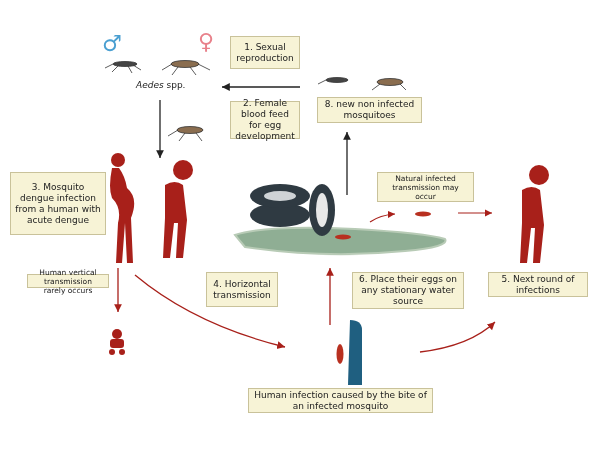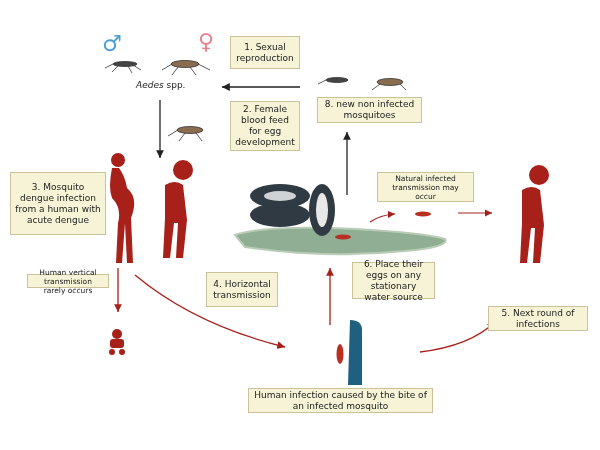--- a/index.html
+++ b/index.html
@@ -99,22 +99,22 @@
 </svg>
 
 <div class="sym" style="left:102px;top:33px;color:#4a9fd1;">♂</div>
 <div class="sym" style="left:198px;top:31px;color:#e8808a;">♀</div>
 
 <div class="label" style="left:136px;top:80px;text-align:center;">
   <i>Aedes</i><span> spp.</span>
 </div>
 
 <div class="box" style="left:230px;top:36px;width:70px;height:33px;">1. Sexual reproduction</div>
-<div class="box" style="left:230px;top:101px;width:70px;height:50px;">2. Female blood feed for egg development</div>
+<div class="box" style="left:230px;top:101px;width:70px;height:38px;">2. Female blood feed for egg development</div>
 <div class="box" style="left:10px;top:172px;width:96px;height:63px;">3. Mosquito dengue infection from a human with acute dengue</div>
 <div class="box" style="left:206px;top:272px;width:72px;height:35px;">4. Horizontal transmission</div>
-<div class="box" style="left:488px;top:272px;width:100px;height:25px;margin-top:34px;">5. Next round of infections</div>
-<div class="box" style="left:352px;top:262px;width:83px;height:37px;">6. Place their eggs on any stationary water source</div>
+<div class="box" style="left:488px;top:272px;width:100px;height:25px;">5. Next round of infections</div>
+<div class="box" style="left:352px;top:272px;width:112px;height:37px;">6. Place their eggs on any stationary water source</div>
 <div class="box" style="left:317px;top:97px;width:105px;height:26px;">8. new non infected mosquitoes</div>
 
 <div class="box small" style="left:27px;top:274px;width:82px;height:14px;">Human vertical transmission rarely occurs</div>
 <div class="box small" style="left:377px;top:172px;width:97px;height:30px;">Natural infected transmission may occur</div>
 <div class="box" style="left:248px;top:388px;width:185px;height:25px;">Human infection caused by the bite of an infected mosquito</div>
 
 </body></html>

